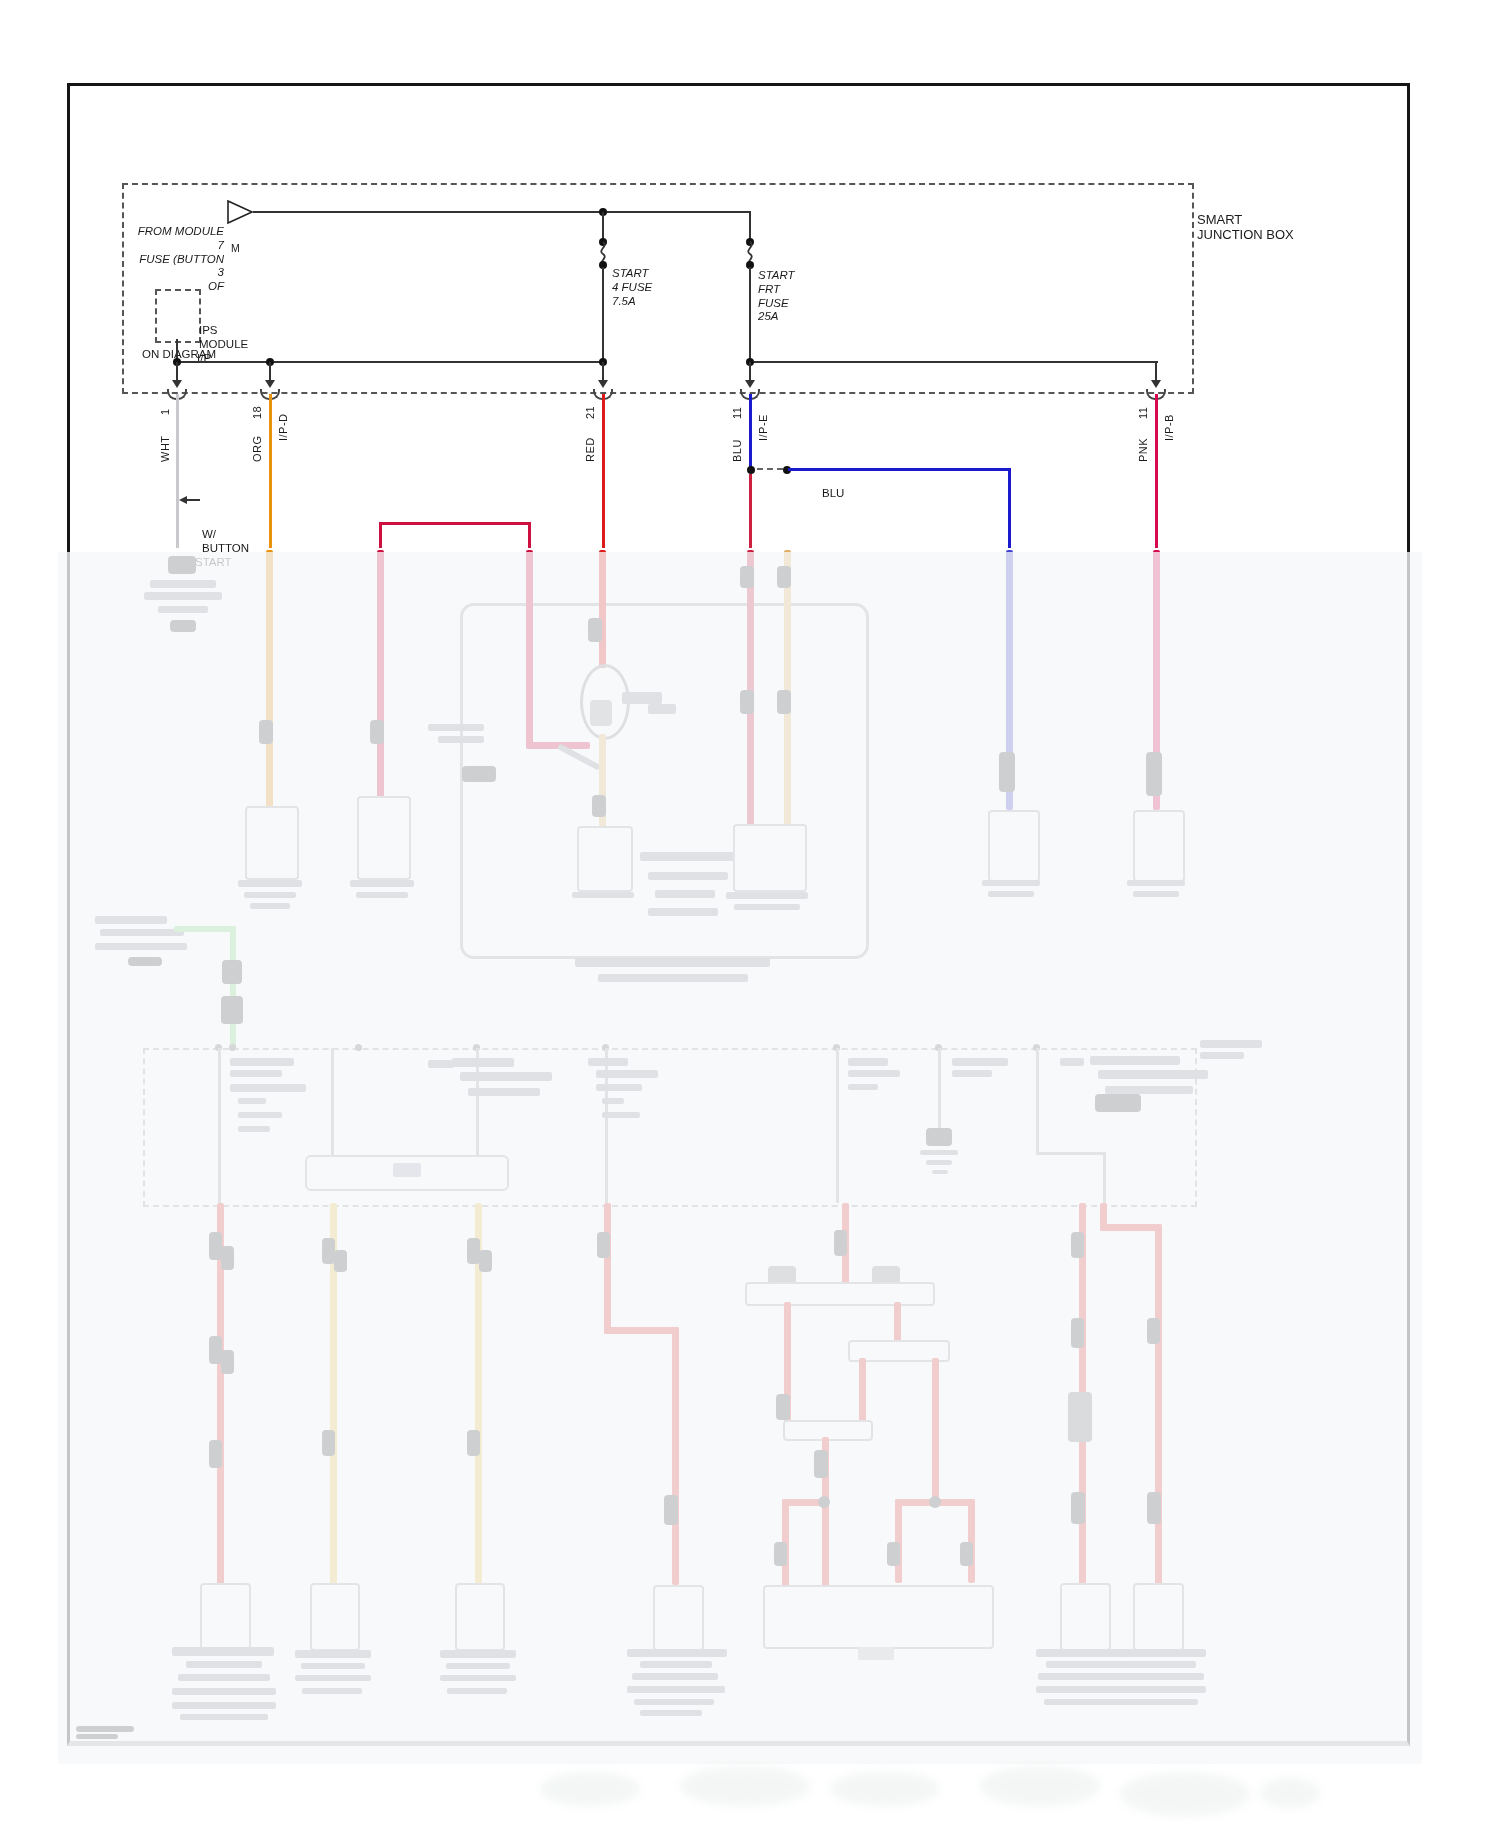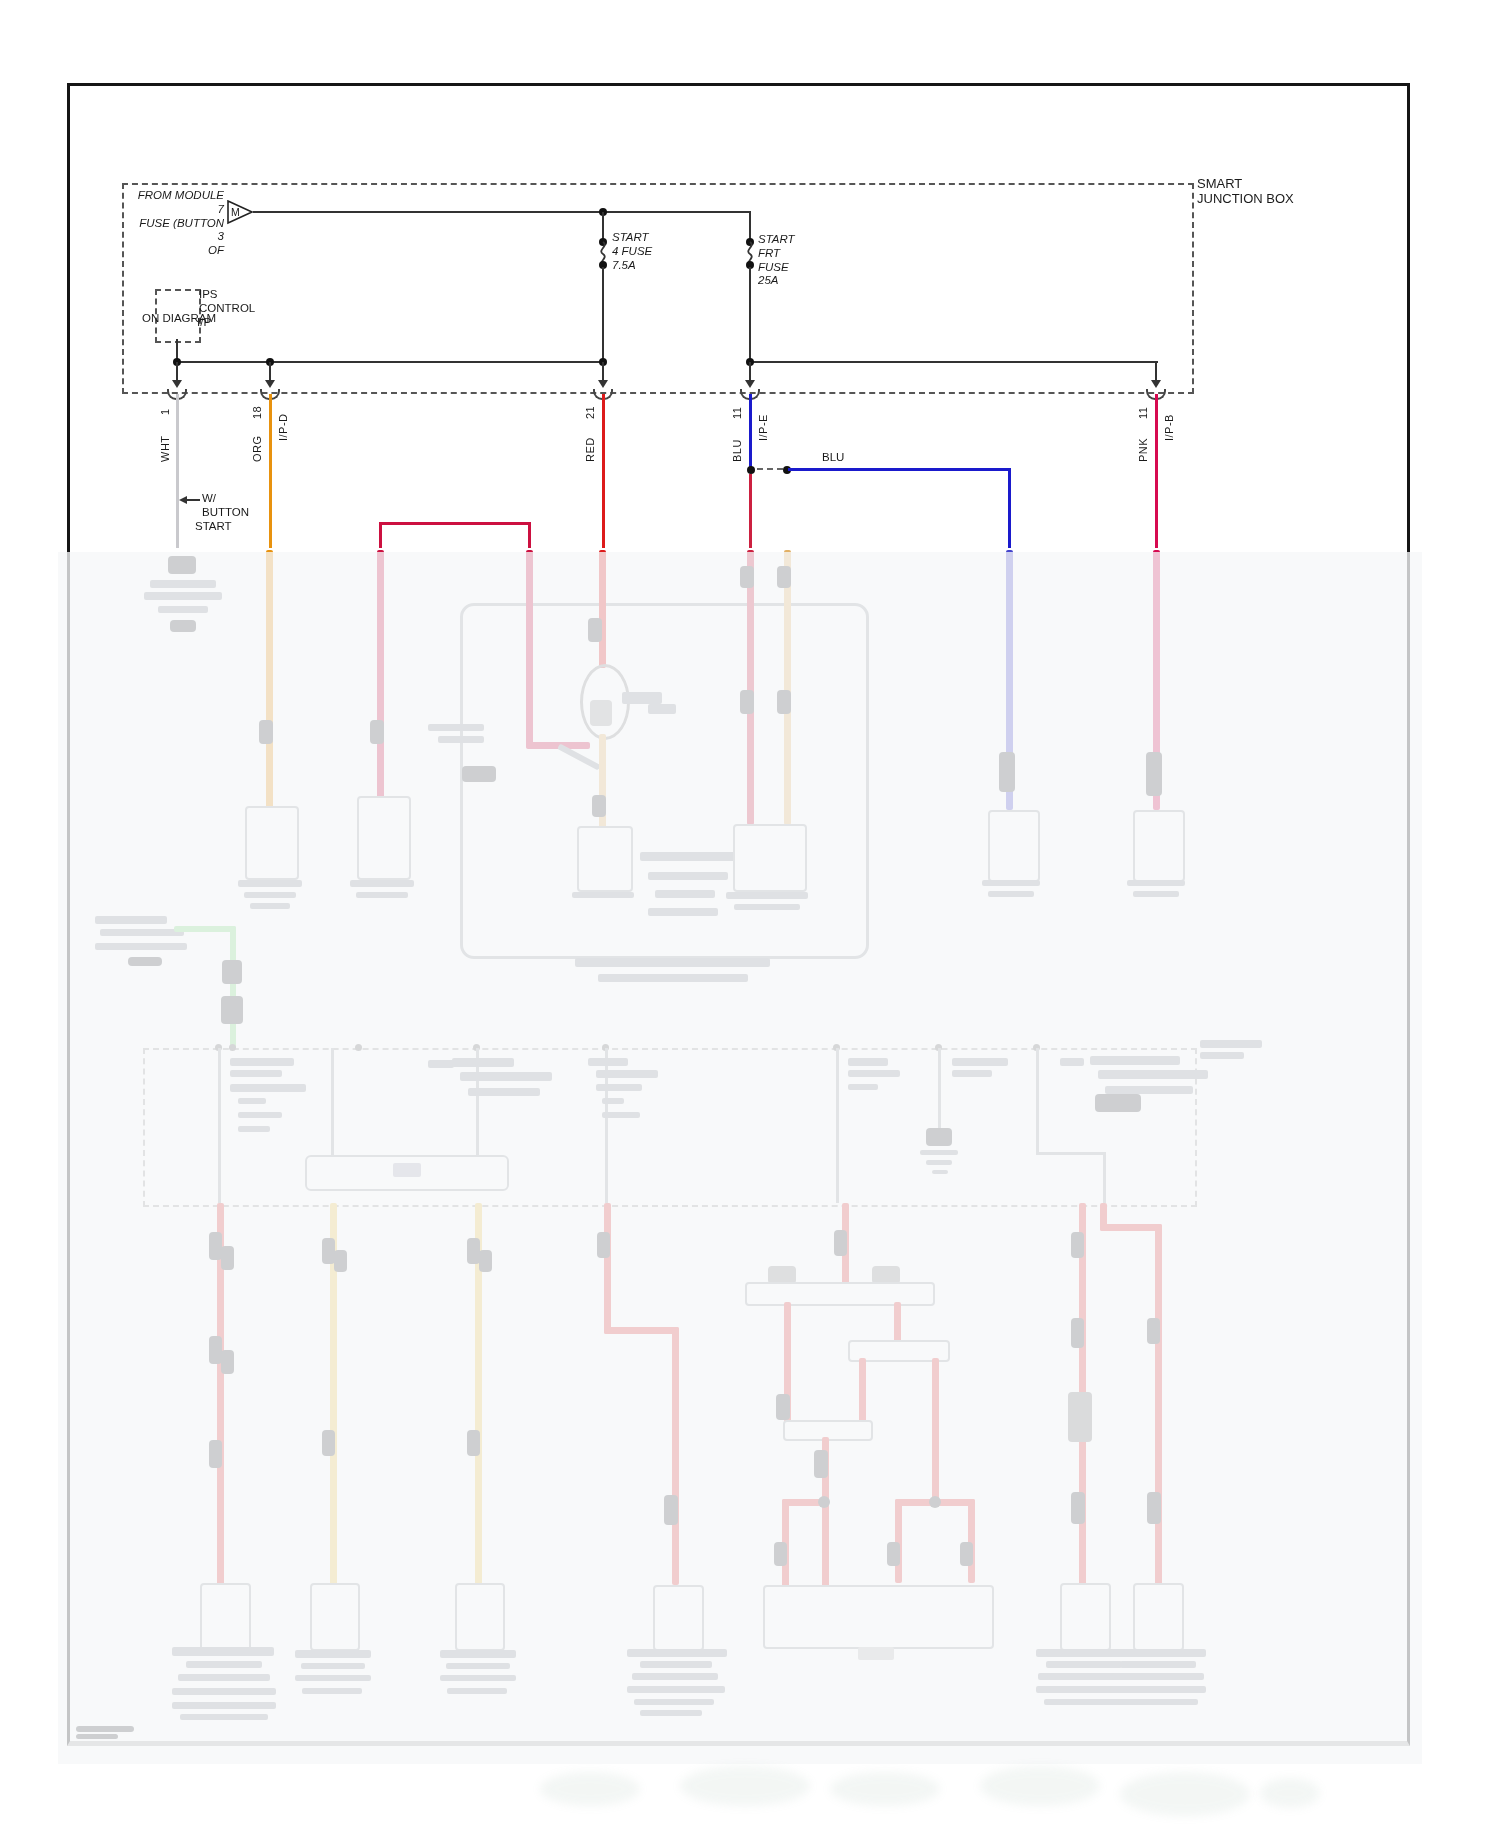--- a/index.html
+++ b/index.html
@@ -1,19 +1,19 @@
 <!DOCTYPE html>
 <html><head>
 <meta charset="utf-8">
 <style>
   html,body{margin:0;padding:0;background:#ffffff;}
   .canvas{position:relative;width:1500px;height:1828px;background:#fff;overflow:hidden;
           font-family:"Liberation Sans", sans-serif;}
   .abs{position:absolute;}
-  .t{position:absolute;color:#1a1a1a;font-size:11.5px;line-height:13.8px;white-space:nowrap;}
+  .t{position:absolute;color:#1a1a1a;font-size:11.5px;line-height:13.8px;white-space:nowrap;margin-top:36px;}
   .vt{position:absolute;writing-mode:vertical-rl;transform:rotate(180deg);font-size:11px;color:#1a1a1a;letter-spacing:.5px;white-space:nowrap;}
   .line{position:absolute;background:#333;}
   .dot{position:absolute;width:8px;height:8px;border-radius:50%;background:#111;}
   .ah{position:absolute;width:0;height:0;border-left:5px solid transparent;border-right:5px solid transparent;border-top:8px solid #333;}
   .cup{position:absolute;width:16px;height:9px;border:2px solid #444;border-top:none;border-radius:0 0 9px 9px;background:transparent;}
   .page-frame{position:absolute;left:67px;top:83px;width:1337px;height:1655px;border:3px solid #151515;border-bottom:5px solid #a9a9a9;}
   .sjb{position:absolute;left:122px;top:183px;width:1068px;height:207px;border:2px dashed #555;}
   .ips{position:absolute;left:155px;top:289px;width:42px;height:50px;border:2px dashed #555;}
   .wire{position:absolute;}
   
@@ -47,21 +47,21 @@
   <svg class="abs" style="left:227px;top:200px;" width="27" height="25">
     <path d="M1,1 L25,12 L1,23 Z" fill="#fff" stroke="#222" stroke-width="1.6"></path>
   </svg>
   <div class="t" style="left:231px;top:206px;font-size:10.5px;">M</div>
 
   <div class="line" style="left:253px;top:211px;width:497px;height:2px;"></div>
   <div class="dot" style="left:599px;top:208px;"></div>
 
   <div class="ips"></div>
   <div class="t" style="left:199px;top:288px;">IPS</div>
-  <div class="t" style="left:199px;top:302px;">CONTROL</div>
+  <div class="t" style="left:199px;top:302px;">MODULE</div>
   <div class="t" style="left:142px;top:312px;">ON DIAGRAM</div>
   <div class="t" style="left:197px;top:316px;">I/P</div>
 
   <div class="line" style="left:602px;top:212px;width:2px;height:30px;"></div>
   <div class="dot" style="left:599px;top:238px;"></div>
   <svg class="abs" style="left:595px;top:241px;" width="16" height="26">
     <path d="M8 1 C 14 5, 2 9, 8 13 C 14 17, 2 21, 8 25" fill="none" stroke="#333" stroke-width="1.8"></path>
   </svg>
   <div class="dot" style="left:599px;top:261px;"></div>
   <div class="t" style="left:612px;top:231px;">

